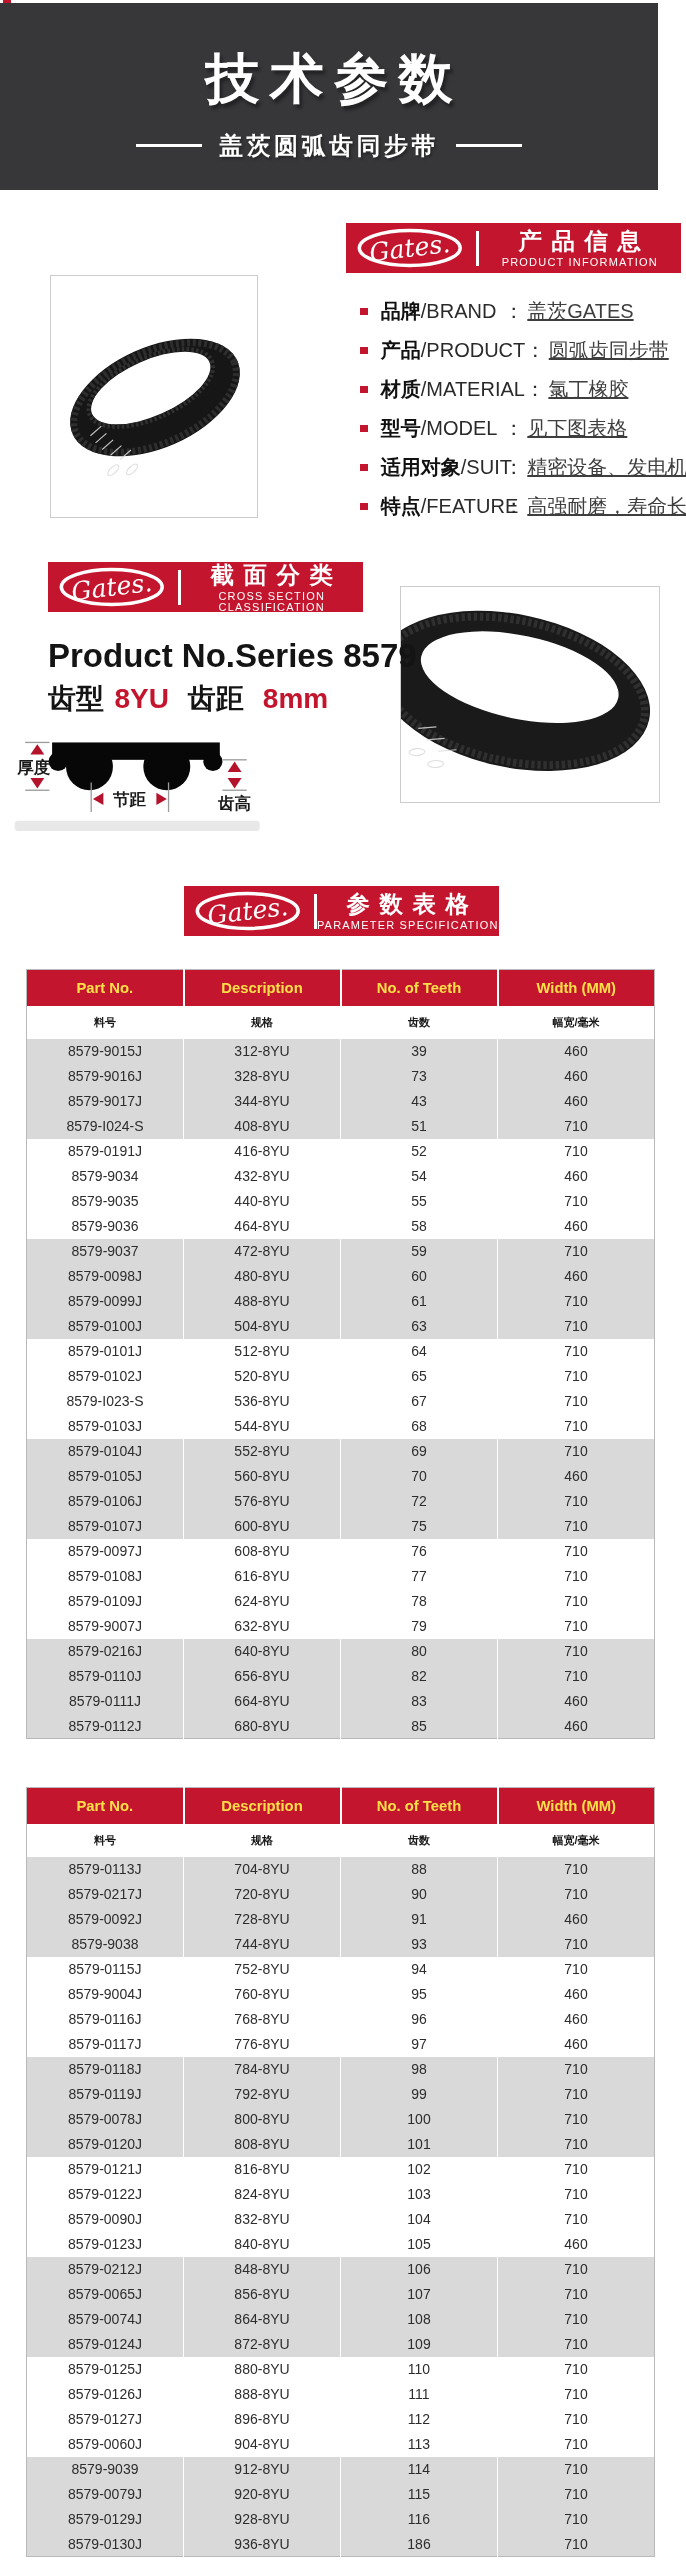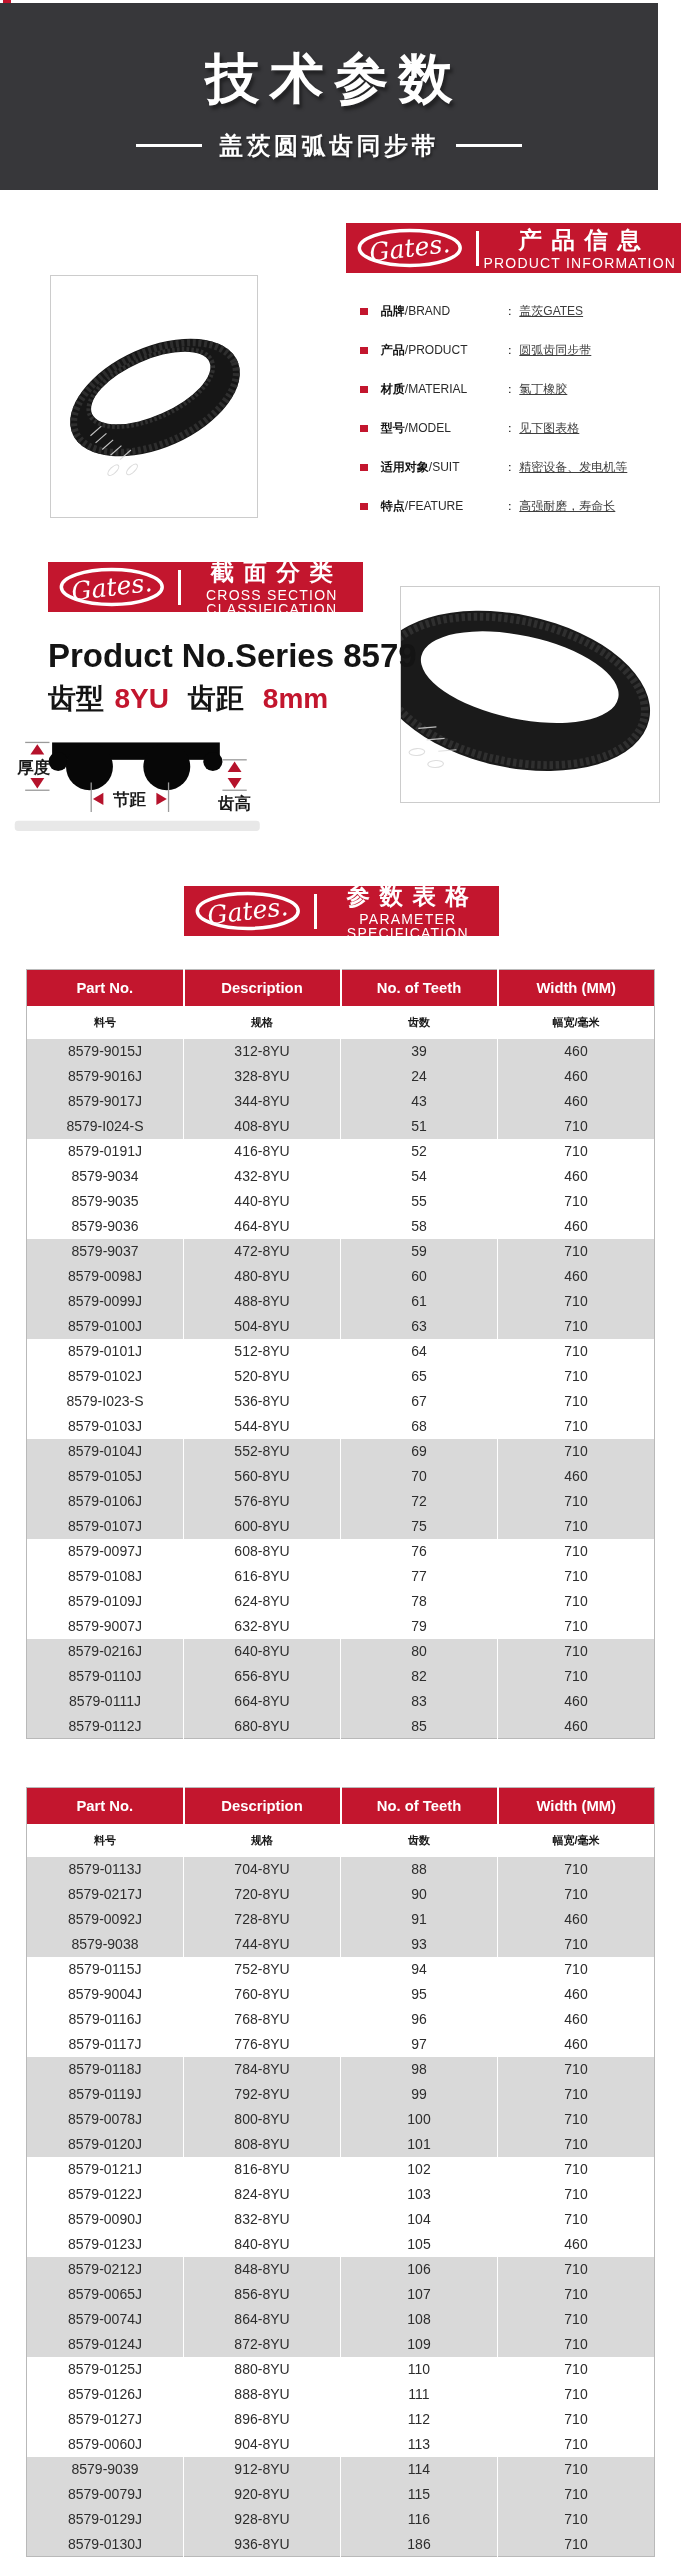--- a/index.html
+++ b/index.html
@@ -16,33 +16,33 @@
   .hero-sub-line { width:66px; height:2.6px; background:#ffffff; }
   .hero-subtitle { color:#fff; font-size:24px; font-weight:bold; letter-spacing:3.5px;
                    text-shadow:1.7px 1.7px 2.6px rgba(0,0,0,.35); }
 
   
   .banner { position:absolute; height:50px; background:#c3162e; display:flex; align-items:center; color:#fff; }
   .banner .logo-wrap { flex:0 0 130px; display:flex; justify-content:center; align-items:center; }
   .banner .divider { width:2.6px; height:35px; background:#ffffff; flex:none; }
   .banner .titles { flex:1; text-align:center; line-height:1; padding-top:2.6px; }
   .banner .cn { font-size:23.4px; font-weight:bold; letter-spacing:9.6px; text-indent:9.6px; }
-  .banner .en { font-size:14px; letter-spacing:1.2px; margin-top:3.5px; font-weight:normal; }
+  .banner .en { font-size:11px; letter-spacing:1.2px; margin-top:3.5px; font-weight:normal; }
   .banner-product { left:346px; top:223px; width:335px; }
   .banner-cross   { left:48px;  top:562px; width:315px; }
   .banner-spec    { left:184px; top:886px; width:315px; }
 
   
   .photo-box { position:absolute; background:#fff; border:0.9px solid #cccccc; overflow:hidden; }
   .belt1-box { left:50px;  top:275px; width:208px; height:243px; }
   .belt2-box { left:400px; top:586px; width:260px; height:217px; }
 
   
   .bullets { position:absolute; left:360px; top:301px; width:321px; list-style:none; }
-  .bullets li { display:flex; align-items:center; margin-bottom:18px; font-size:12px; height:21px; }
+  .bullets li { display:flex; align-items:center; margin-bottom:18px; font-size:20px; height:21px; }
   .bullets .sq { width:7.8px; height:7.8px; background:#c3162e; margin-right:13px; flex:none; }
   .bullets .lbl { min-width:123px; color:#111; white-space:nowrap; }
   .bullets .lbl .cn { font-weight:bold; }
   .bullets .lbl .sep, .bullets .lbl .en { font-weight:normal; color:#2a2a2a; }
   .bullets .colon { color:#2a2a2a; margin-right:3.5px; }
   .bullets .val { color:#3e3e3e; white-space:nowrap;text-decoration:underline; }
 
   
   .series-title { position:absolute; left:48px; top:637px; font-size:33px; font-weight:bold; color:#141414;
                   letter-spacing:0; }
@@ -52,21 +52,21 @@
   .tooth-line .gap-sm { display:inline-block; width:10.4px; }
 
   .profile-diagram { position:absolute; left:13px; top:732px; }
 
   
   .spec-table { position:absolute; left:26px; width:629px; border-collapse:collapse; table-layout:fixed;
                 border:0.9px solid #b9b9b9; }
   .spec-table-1 { top:969px; }
   .spec-table-2 { top:1787px; }
   .spec-table th, .spec-table td { text-align:center; vertical-align:middle; }
-  .spec-table th.hd-en { background:#c3162e; color:#ffffff; font-size:14.8px; font-weight:bold; height:36px;
+  .spec-table th.hd-en { background:#c3162e; color:#fde047; font-size:14.8px; font-weight:bold; height:36px;
                          border-right:2.6px solid #ffffff; }
   .spec-table th.hd-cn { background:#ffffff; color:#1a1a1a; font-size:11px; font-weight:600; height:33px;
                          border-right:1.7px solid #ffffff; }
   .spec-table td { height:25px; font-size:14px; color:#2d2d2d; border-right:1.7px solid #ffffff; }
   .spec-table th:last-child, .spec-table td:last-child { border-right:none; }
   .spec-table tr.band-gray td { background:#d9d9d9; }
   .spec-table tr.band-white td { background:#ffffff; }
 </style>
 </head>
 <body>
@@ -257,21 +257,21 @@
       <tbody>
         <tr class="band-gray">
           <td>8579-9015J</td>
           <td>312-8YU</td>
           <td>39</td>
           <td>460</td>
         </tr>
         <tr class="band-gray">
           <td>8579-9016J</td>
           <td>328-8YU</td>
-          <td>24</td>
+          <td>73</td>
           <td>460</td>
         </tr>
         <tr class="band-gray">
           <td>8579-9017J</td>
           <td>344-8YU</td>
           <td>43</td>
           <td>460</td>
         </tr>
         <tr class="band-gray">
           <td>8579-I024-S</td>

